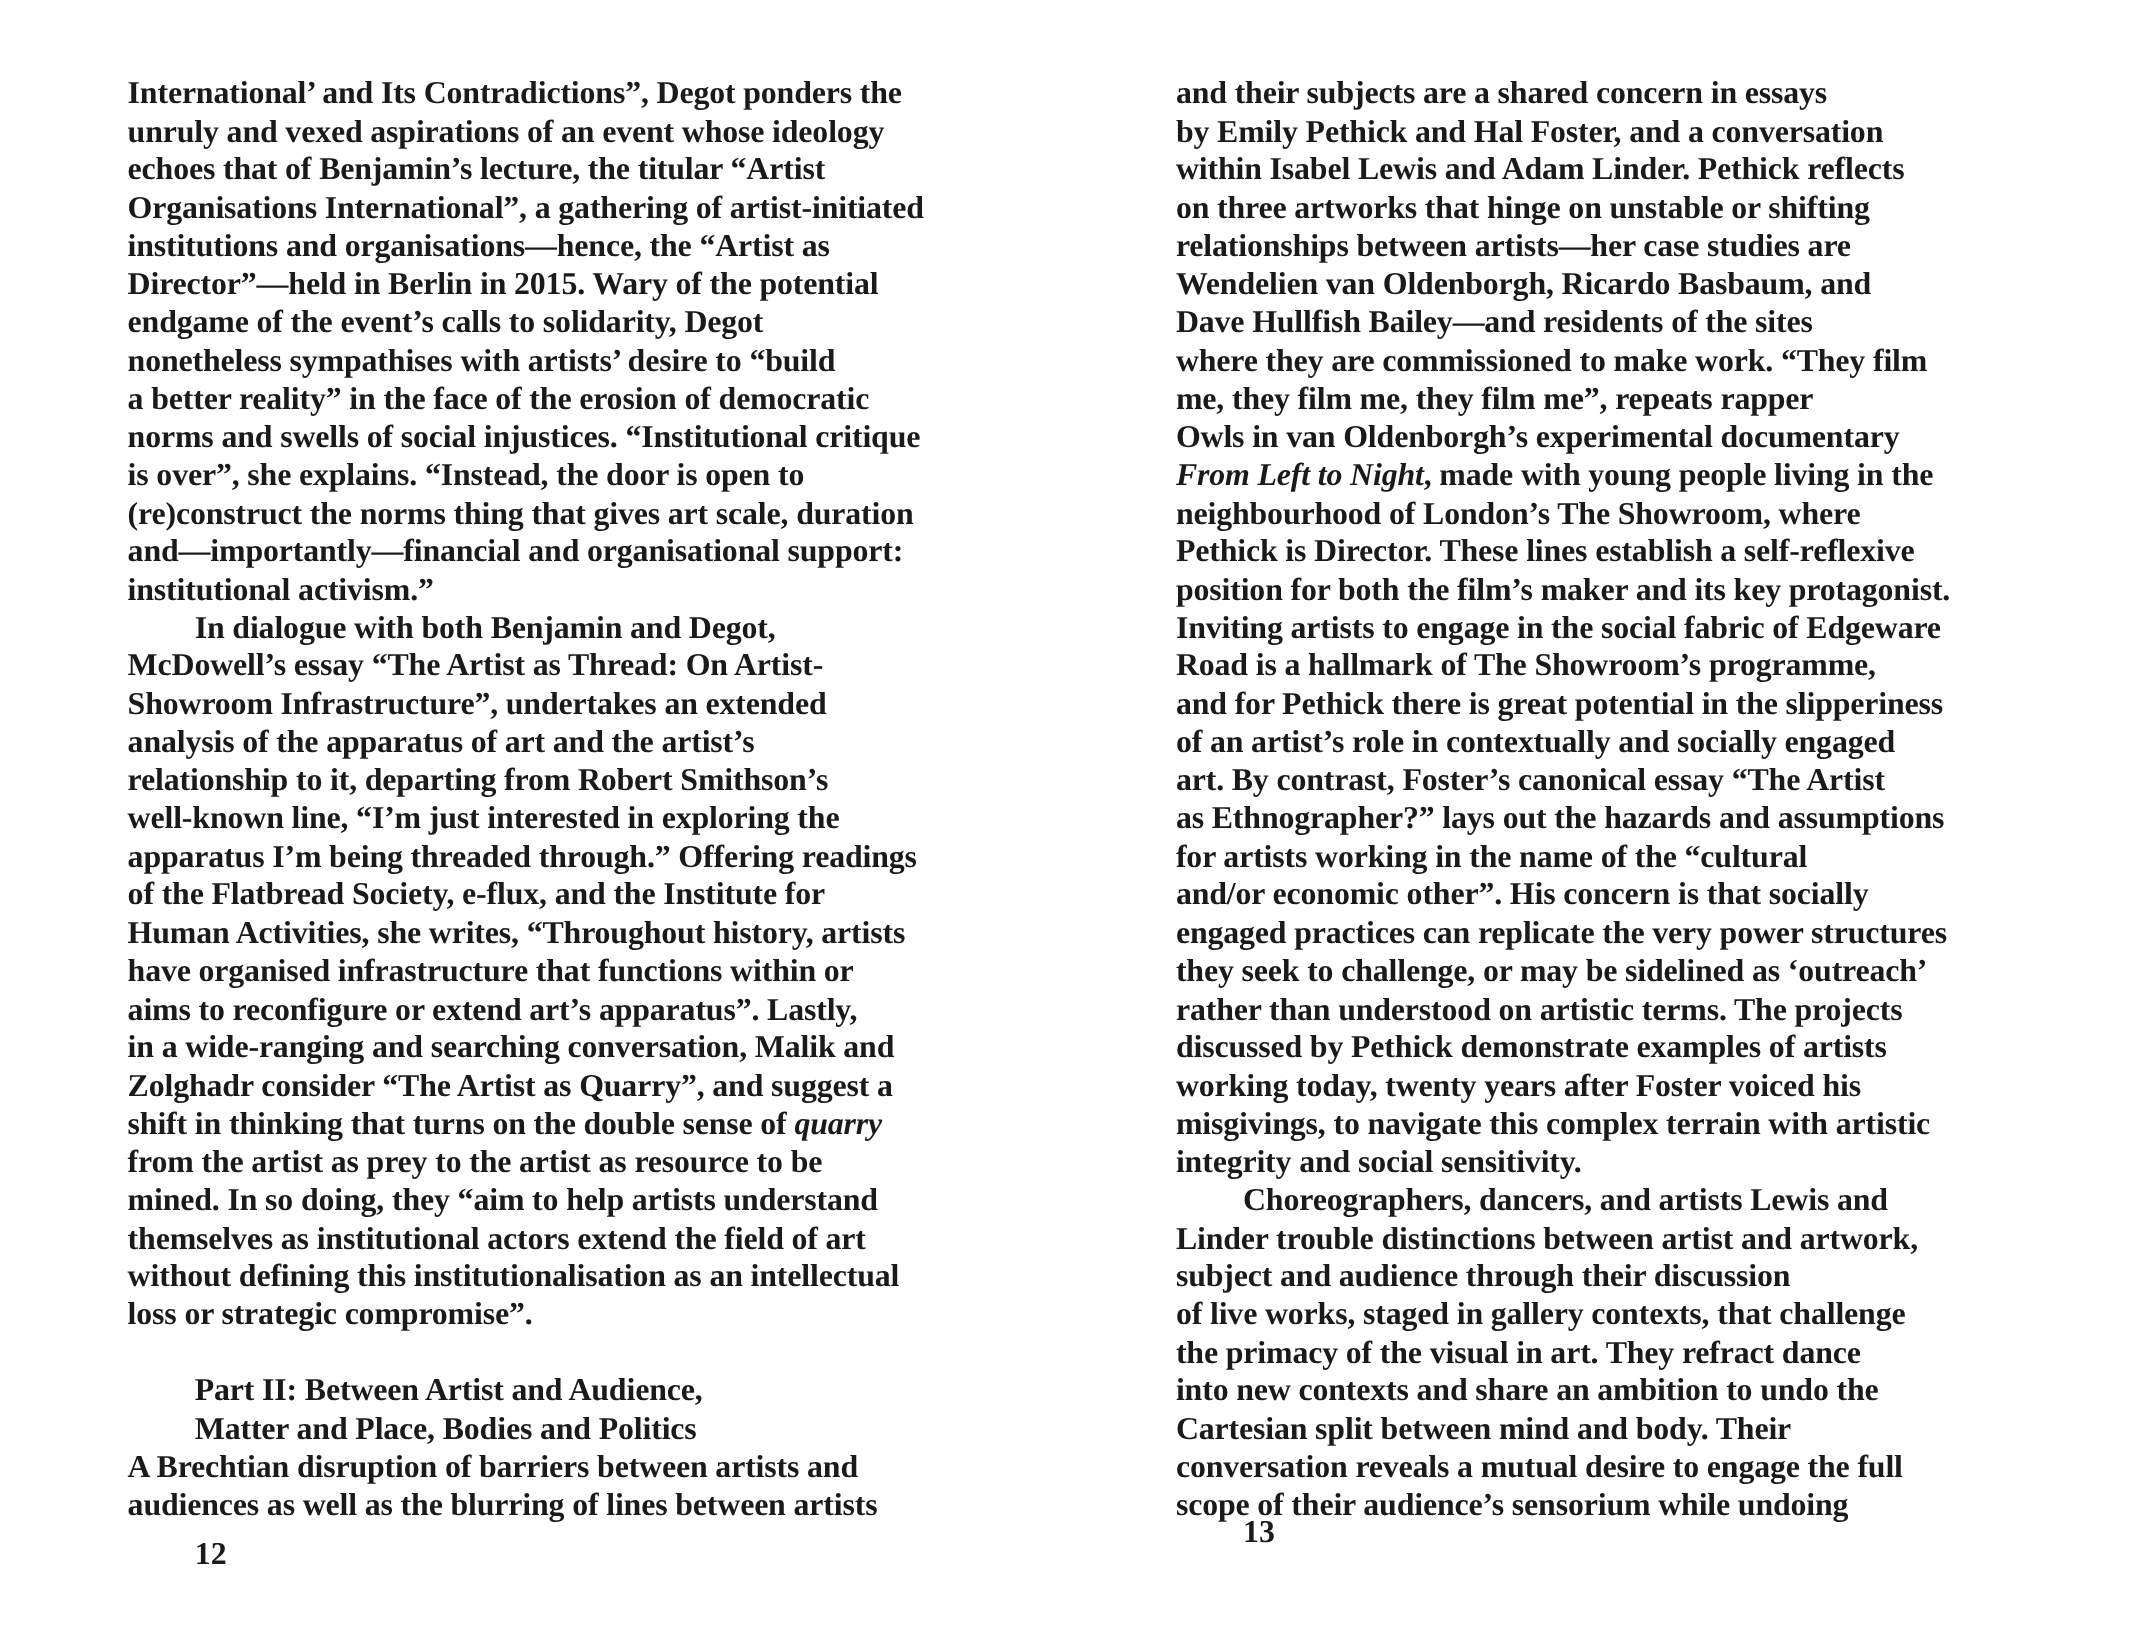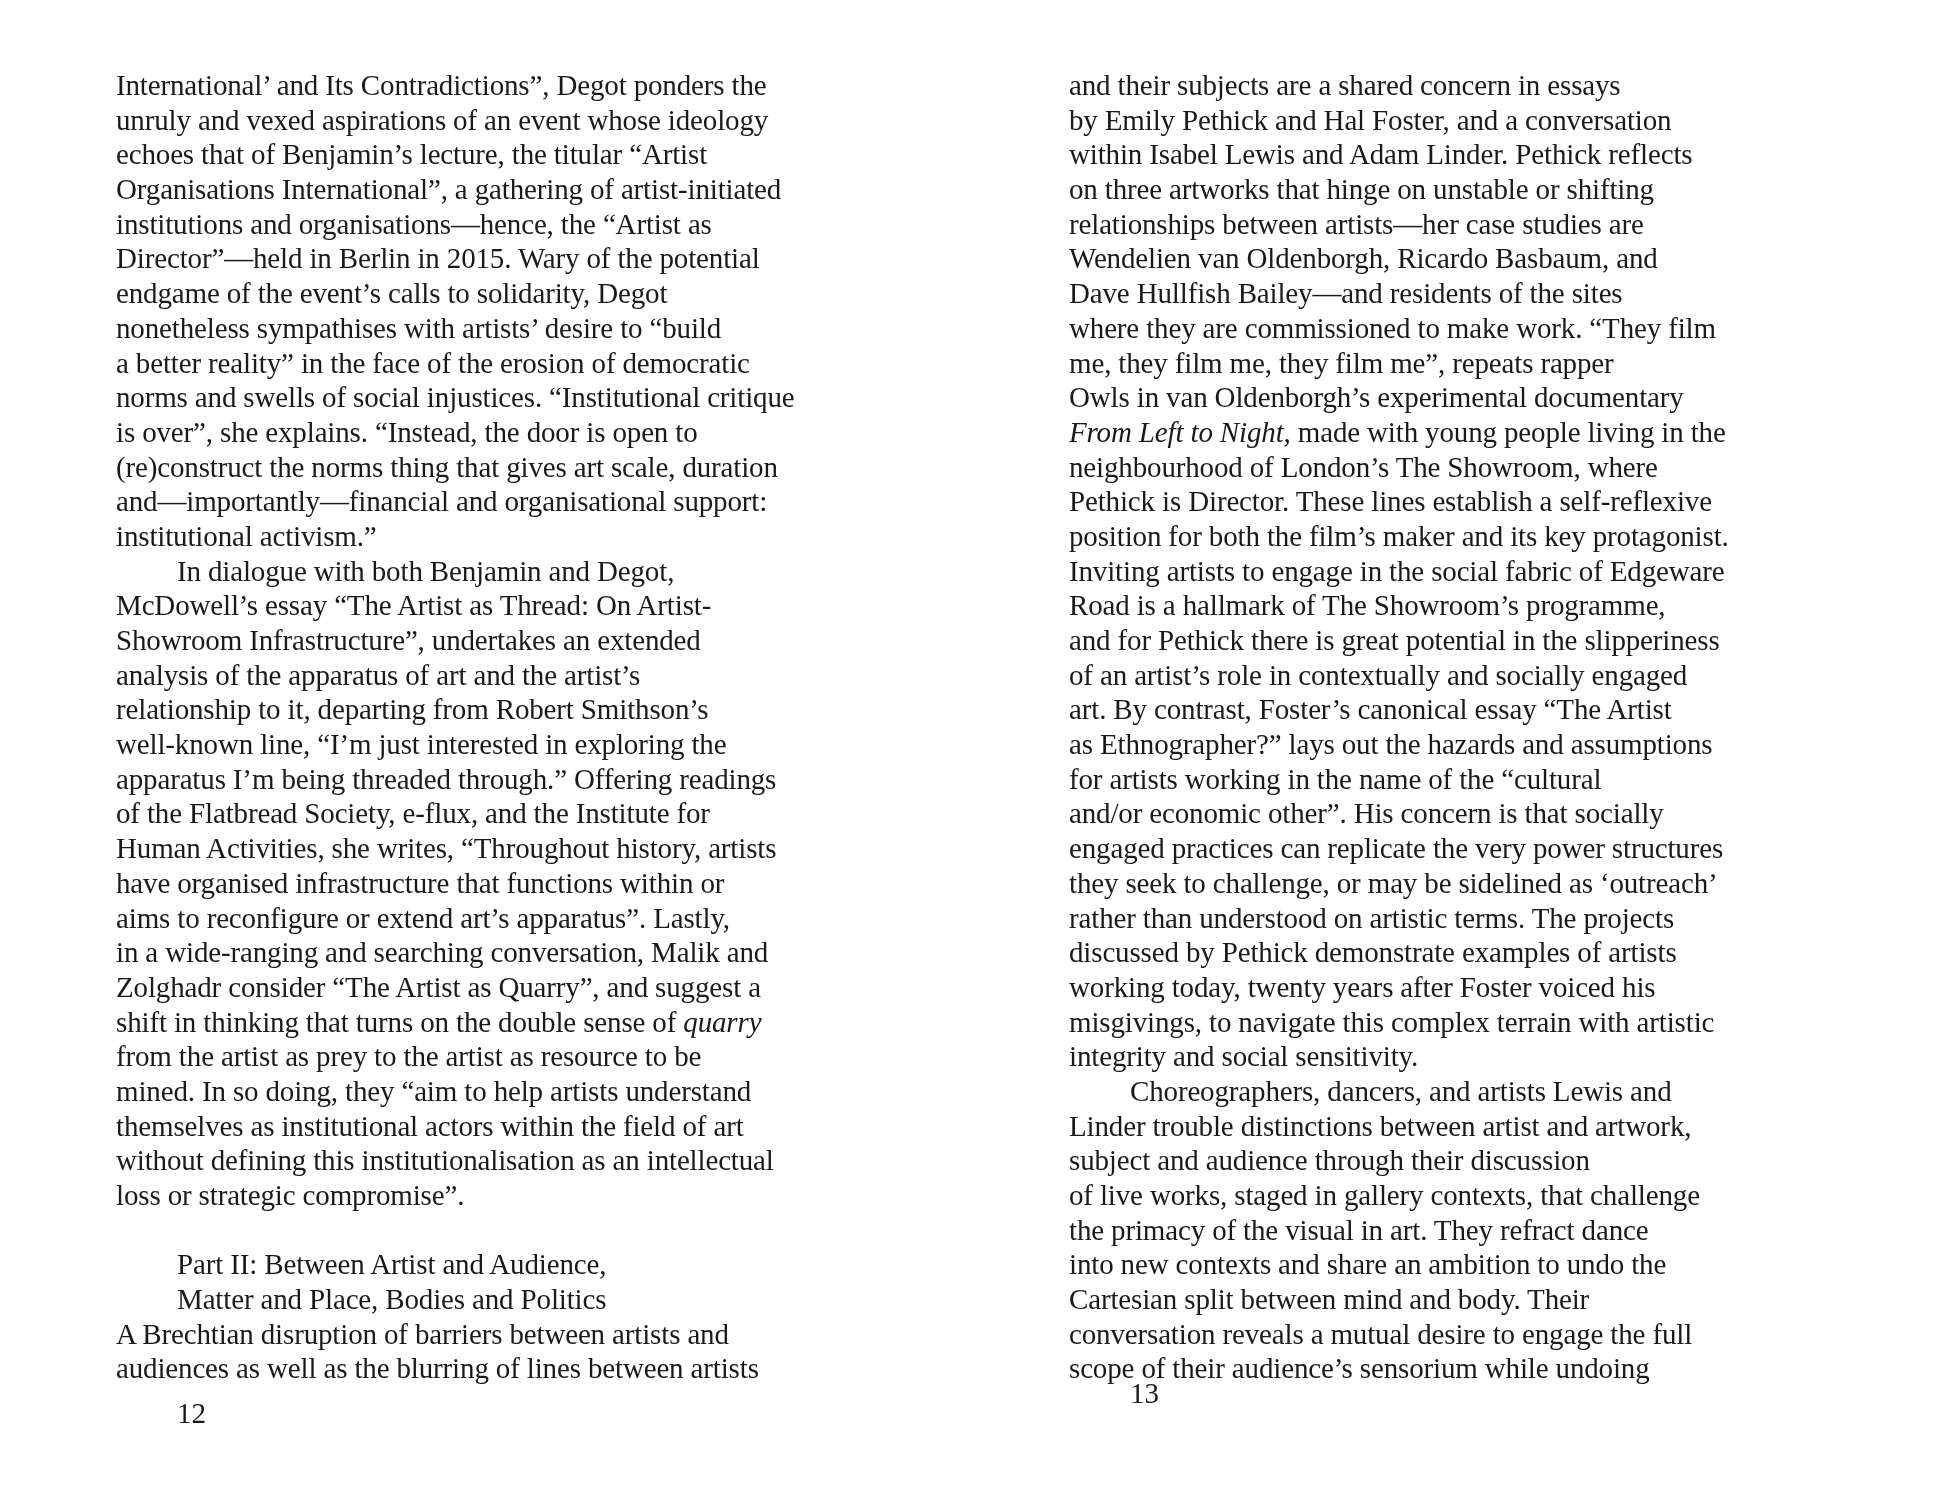--- a/index.html
+++ b/index.html
@@ -12,20 +12,21 @@
       height: 1500px;
       position: relative;
       overflow: hidden;
       font-family: "Liberation Serif", "DejaVu Serif", serif;
       color: #1a1a1a;
     }
     .page {
       position: absolute;
       top: 0;
       height: 1500px;
+      font-weight: bold;
     }
     .page-left { left: 0; width: 970px; }
     .page-right { left: 970px; width: 971px; }
 
     .column {
       position: absolute;
       top: 68px;
       font-size: 29px;
       line-height: 34.7px;
       letter-spacing: -0.15px;
@@ -77,21 +78,21 @@
     <span class="line">apparatus I’m being threaded through.” Offering readings</span>
     <span class="line">of the Flatbread Society, e-flux, and the Institute for</span>
     <span class="line">Human Activities, she writes, “Throughout history, artists</span>
     <span class="line">have organised infrastructure that functions within or</span>
     <span class="line">aims to reconfigure or extend art’s apparatus”. Lastly,</span>
     <span class="line">in a wide-ranging and searching conversation, Malik and</span>
     <span class="line">Zolghadr consider “The Artist as Quarry”, and suggest a</span>
     <span class="line"><span>shift in thinking that turns on the double sense of </span><em>quarry</em></span>
     <span class="line">from the artist as prey to the artist as resource to be</span>
     <span class="line">mined. In so doing, they “aim to help artists understand</span>
-    <span class="line">themselves as institutional actors within the field of art</span>
+    <span class="line">themselves as institutional actors extend the field of art</span>
     <span class="line">without defining this institutionalisation as an intellectual</span>
     <span class="line">loss or strategic compromise”.</span>
     <span class="gap"></span>
     <div>
       <span class="heading-line">Part II: Between Artist and Audience,</span>
       <span class="heading-line">Matter and Place, Bodies and Politics</span>
     </div>
     <span class="line">A Brechtian disruption of barriers between artists and</span>
     <span class="line">audiences as well as the blurring of lines between artists</span>
   </div>

